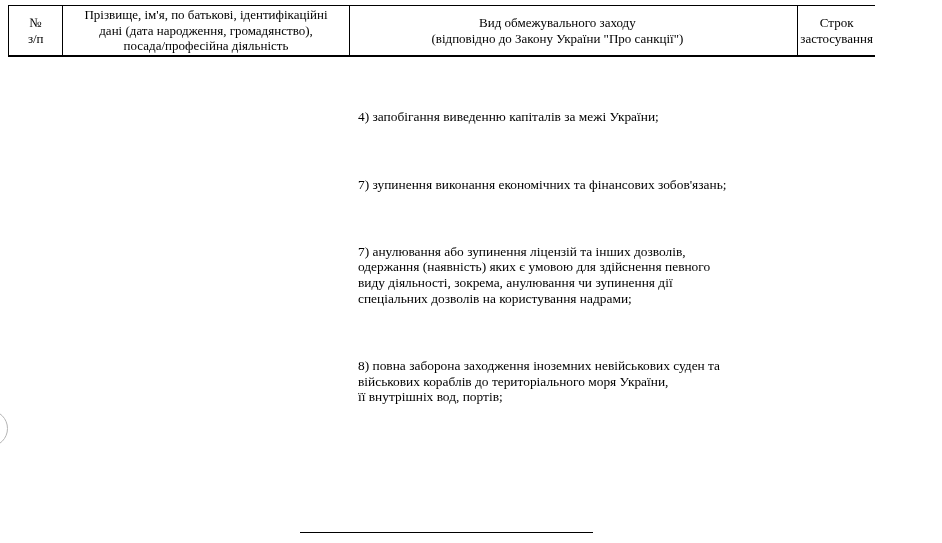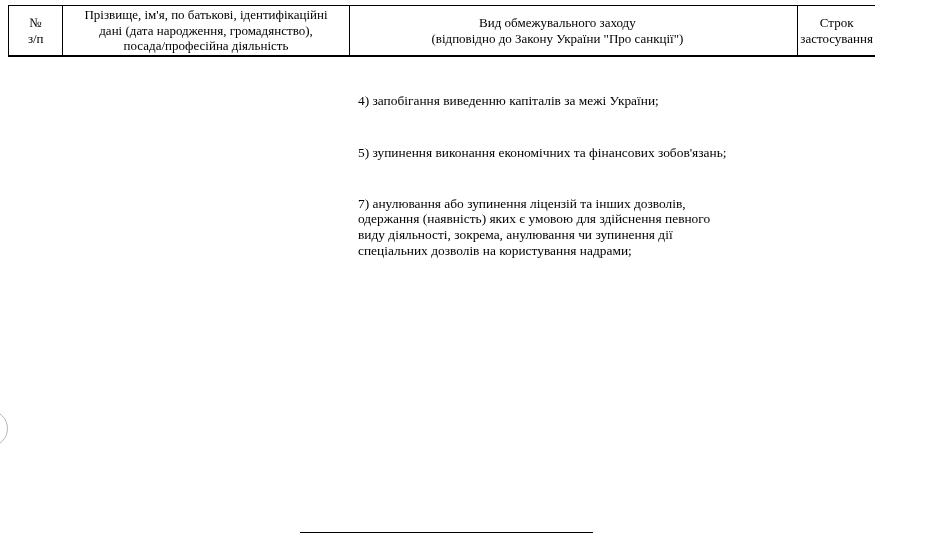--- a/index.html
+++ b/index.html
@@ -49,21 +49,21 @@
   .sanctions-list {
     position: absolute;
     left: 358px;
     top: 62px;
     width: 470px;
     font-size: 13.4px;
     line-height: 15.7px;
     white-space: pre-wrap;
   }
   .sanctions-list p {
-    margin: 0 0 4px 0;
+    margin: 16px 0 4px 0;
     white-space: pre;
   }
   
   .row-divider {
     position: absolute;
     left: 300px;
     top: 532px;
     width: 293px;
     height: 0;
     border-top: 1.5px solid #000;
@@ -93,25 +93,28 @@
 дані (дата народження, громадянство),
 посада/професійна діяльність</div>
     <div class="cell c3">Вид обмежувального заходу
 (відповідно до Закону України "Про санкції")</div>
     <div class="cell c4">Строк
 застосування</div>
   </div>
 
   <div class="sanctions-list">
     <p>4) запобігання виведенню капіталів за межі України;</p>
-    <p>5) зупинення виконання економічних та фінансових зобов'язань;</p>
+    <p>7) зупинення виконання економічних та фінансових зобов'язань;</p>
     <p>7) анулювання або зупинення ліцензій та інших дозволів,
 одержання (наявність) яких є умовою для здійснення певного
 виду діяльності, зокрема, анулювання чи зупинення дії
 спеціальних дозволів на користування надрами;</p>
+    <p>8) повна заборона заходження іноземних невійськових суден та
+військових кораблів до територіального моря України,
+її внутрішніх вод, портів;</p>
     
     
     
     
   </div>
 
   <div class="row-divider"></div>
 
   <div class="nav-circle"></div>
 

